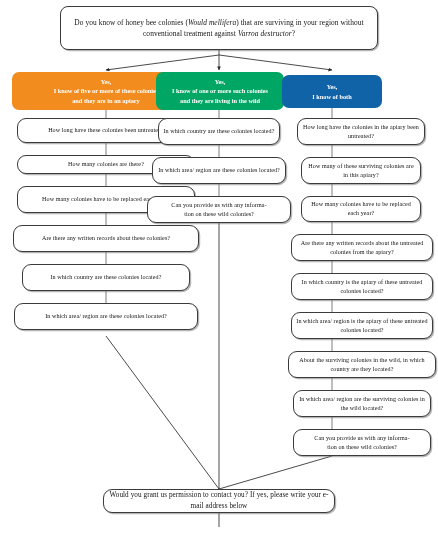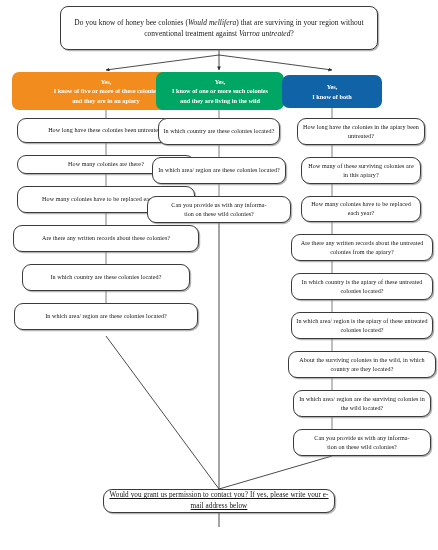--- a/index.html
+++ b/index.html
@@ -126,21 +126,21 @@
 
     <g stroke="#2b2b2b" stroke-width="0.85" fill="none">
       <path d="M106,336 L219,489"></path>
       <path d="M219,223 L219,489"></path>
       <path d="M332,456 L219,489"></path>
       <path d="M219,513 L219,527"></path>
     </g>
   </svg>
 
   <div class="node q-node root-node" style="left:60px; top:6px; width:318px; height:44px;">
-    <span class="node-text">Do you know of honey bee colonies (<span class="ital">Would mellifera</span>) that are surviving in your region without conventional treatment against <span class="ital">Varroa untreated</span>?</span>
+    <span class="node-text">Do you know of honey bee colonies (<span class="ital">Would mellifera</span>) that are surviving in your region without conventional treatment against <span class="ital">Varroa destructor</span>?</span>
   </div>
 
   <div class="node answer-node" style="left:12px; top:72px; width:188px; height:38px; background:#F28C1E;">
     <span class="node-text">Yes,
 I know of five or more of these colonies
 and they are in an apiary</span>
   </div>
 
   <div class="node answer-node" style="left:155px; top:72px; width:129px; height:38px; background:#00A663; left:156px; width:128px;">
     <span class="node-text">Yes,
@@ -205,18 +205,18 @@
     <span class="node-text">About the surviving colonies in the wild, in which country are they located?</span>
   </div>
   <div class="node q-node" style="left:293px; top:390px; width:138px; height:27px;">
     <span class="node-text">In which area/ region are the surviving colonies in the wild located?</span>
   </div>
   <div class="node q-node" style="left:293px; top:429px; width:138px; height:27px;">
     <span class="node-text">Can you provide us with any informa-
 tion on these wild colonies?</span>
   </div>
 
-  <div class="node q-node contact-node" style="left:103px; top:489px; width:232px; height:24px;text-decoration:underline;">
+  <div class="node q-node contact-node" style="left:103px; top:489px; width:232px; height:24px;">
     <span class="node-text">Would you grant us permission to contact you? If yes, please write your e-mail address below</span>
   </div>
 
 
 </div>
 
 </body></html>

